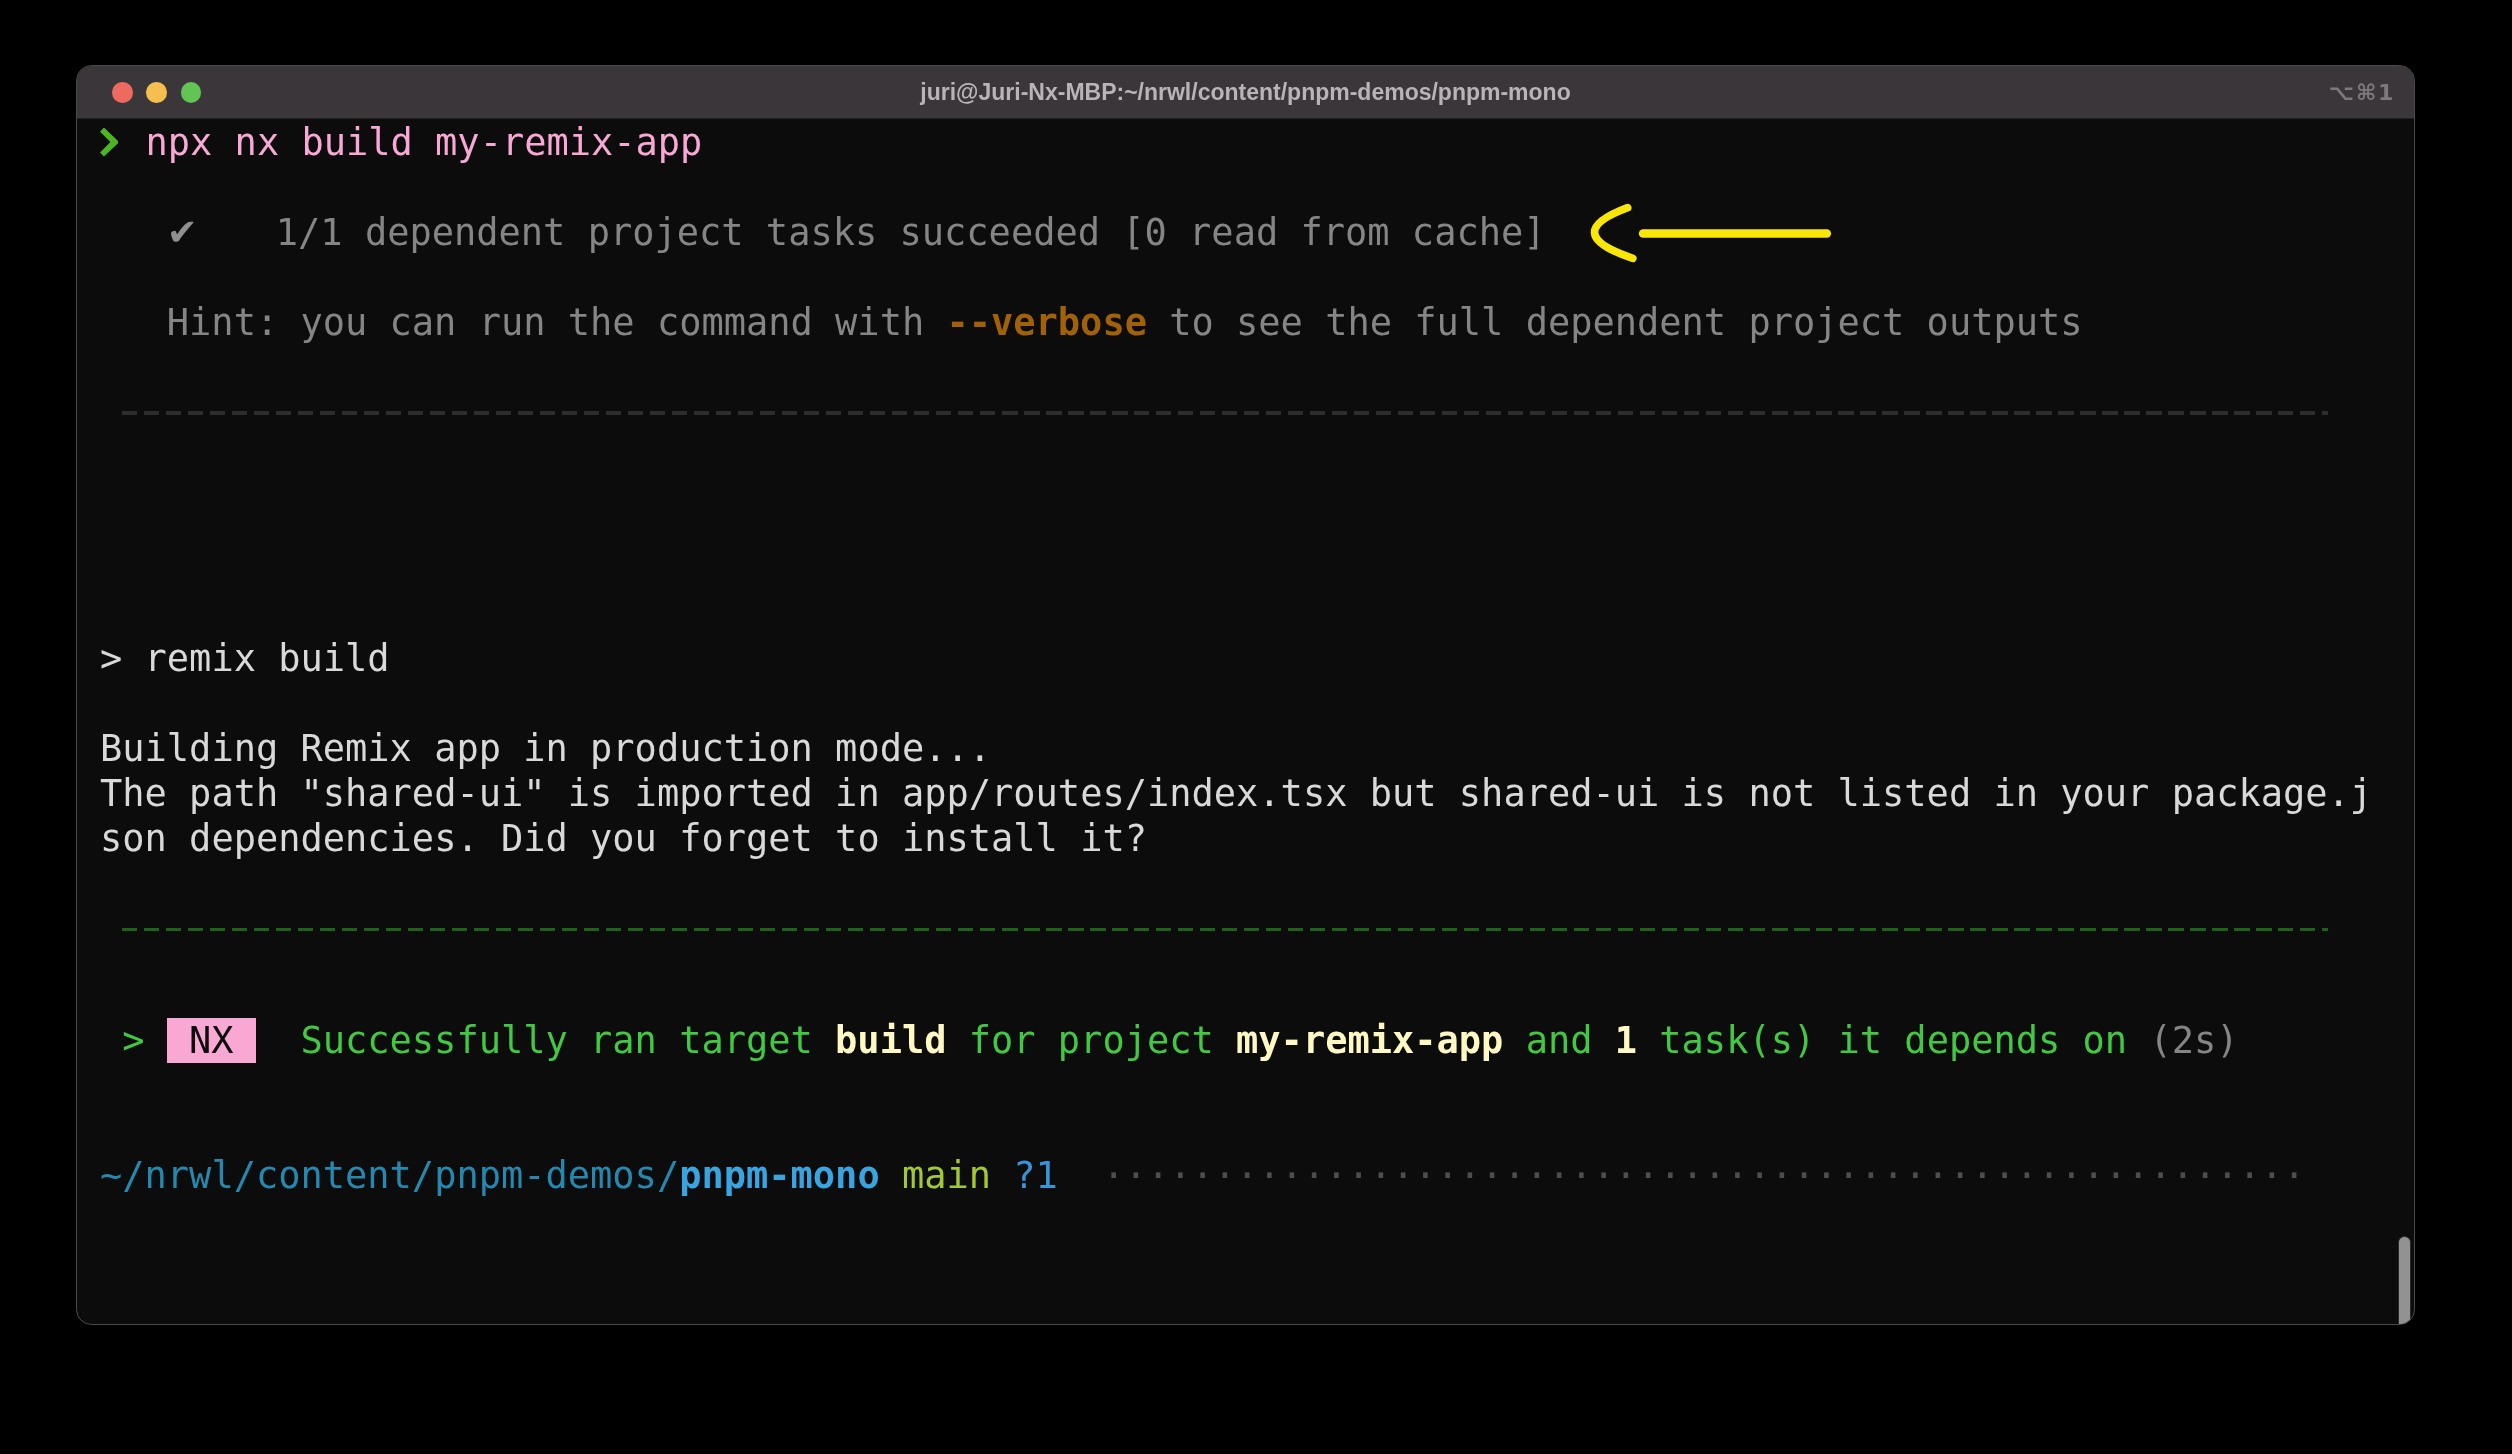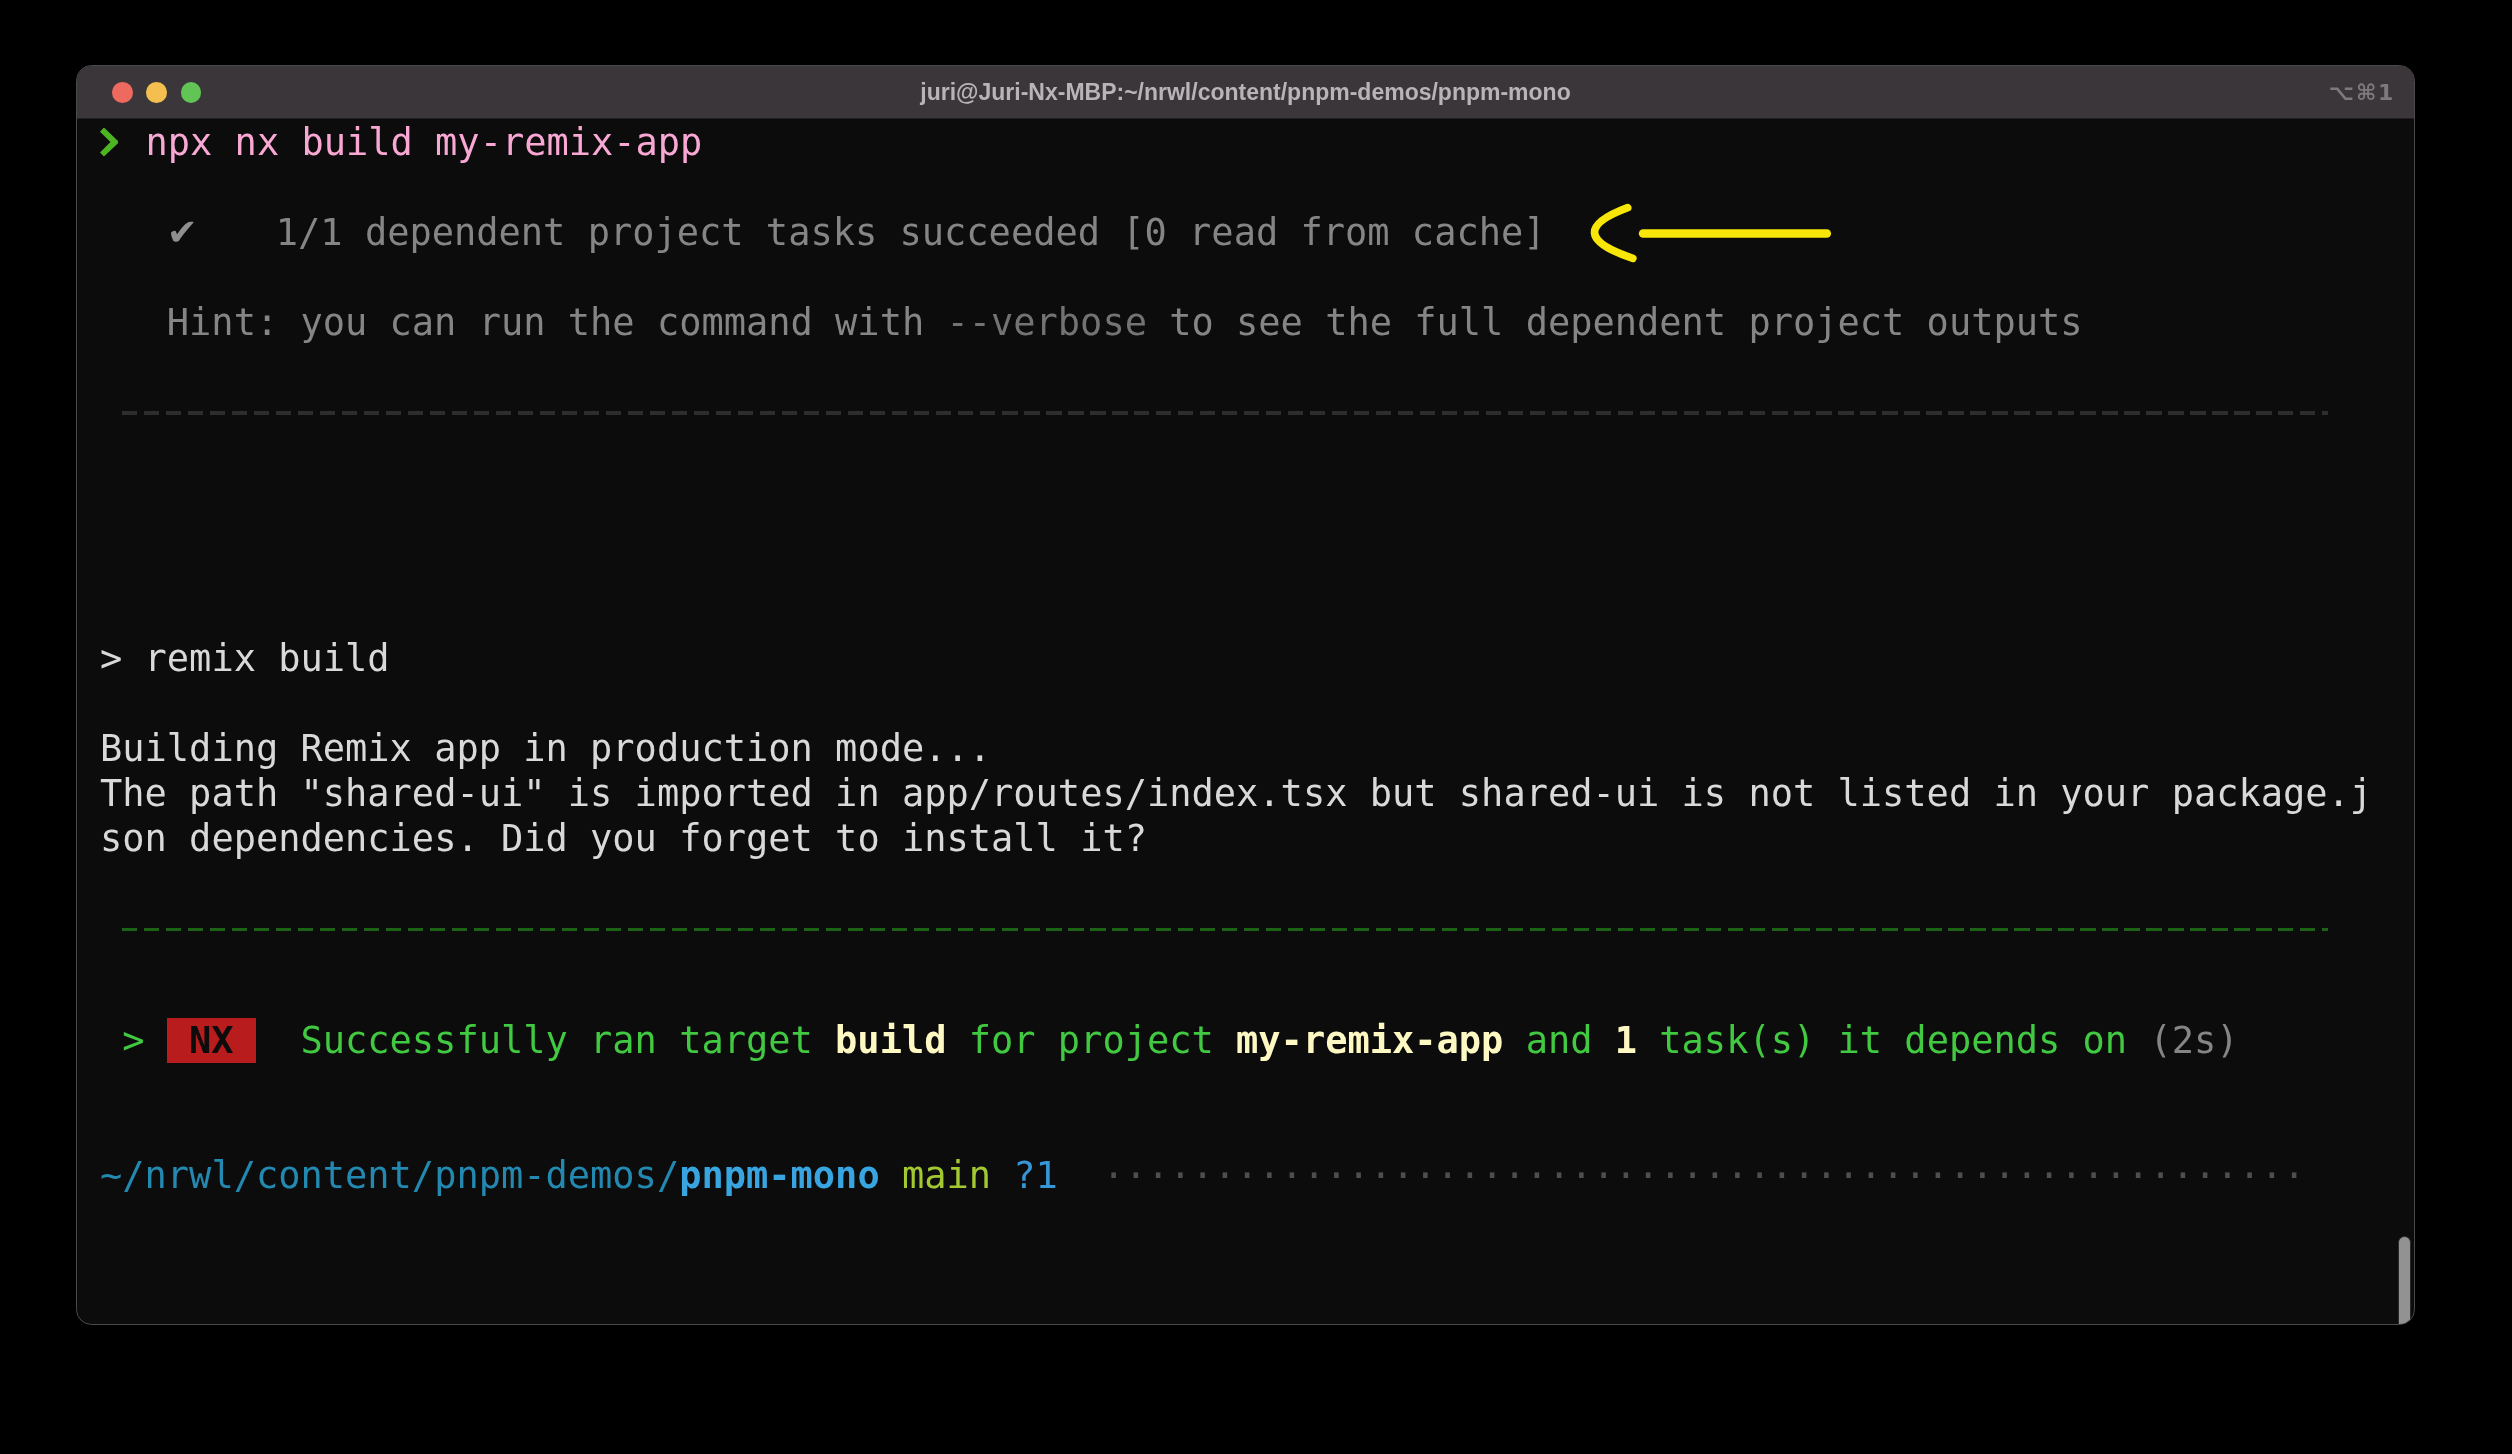--- a/index.html
+++ b/index.html
@@ -38,21 +38,21 @@
     position: relative; height: calc(100% - 54px);
     padding: 0.9px 0 0 23px;
     font-family: "DejaVu Sans Mono", monospace;
     font-size: 37px; line-height: 45px;
     color: #d9d9d9;
   }
   .line { height: 45px; white-space: pre; }
 
   .c-cmd    { color: #f9a8d4; font-weight: 400; }
   .c-dim    { color: #858585; }
-  .c-bold   { color: #737373; font-weight: 400; }
+  .c-bold   { color: #a16207; font-weight: 700; }
   .c-out    { color: #d9d9d9; }
   .c-green  { color: #41c941; }
   .c-greenb { color: #fef9c3; font-weight: 700; }
   .c-teal   { color: #2389b0; }
   .c-blueb  { color: #38a5e0; font-weight: 700; }
   .c-lime   { color: #a2c832; }
   .c-blue   { color: #3596d8; }
   .c-dots   { color: #4e4e4e; }
 
   .ind3 { padding-left: 3ch; }
@@ -63,22 +63,22 @@
 
   .check { font-family: "DejaVu Sans","DejaVu Sans Mono", sans-serif; color: #8f8f8f; }
 
   .chev {
     display: inline-block; width: 18px; height: 29px; background: #4db422;
     clip-path: polygon(22% 0, 100% 46%, 100% 54%, 22% 100%, 0 86%, 58% 50%, 0 14%);
     margin-right: 27.5px; vertical-align: -1.7px;
   }
 
   .nx-badge {
-    display: inline-block; background: #b91c1c; color: #0c0c0c;
-    font-weight: 700; padding: 0 1ch; margin-left: 1ch;
+    display: inline-block; background: #f9a8d4; color: #0c0c0c;
+    font-weight: 400; padding: 0 1ch; margin-left: 1ch;
   }
 
   .divline { position: relative; }
   .divider {
     height: 3.4px; margin-top: 21.5px; margin-left: 1ch; width: 99ch;
   }
   .divider.gray  { background: repeating-linear-gradient(90deg,#2d2d2d 0 15.5px, transparent 15.5px 22px); }
   .divider.green { background: repeating-linear-gradient(90deg,#1d6315 0 15.5px, transparent 15.5px 22px); }
 
   .scrollthumb {

